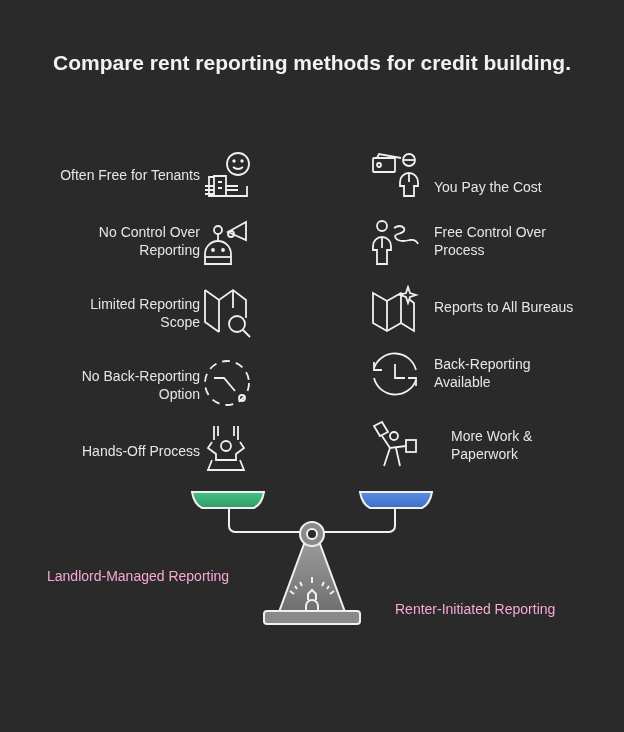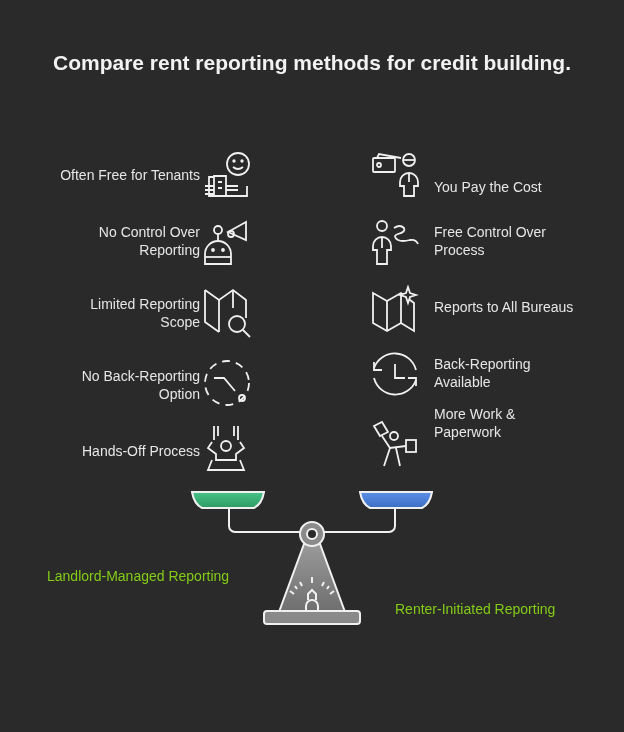--- a/index.html
+++ b/index.html
@@ -12,40 +12,40 @@
     font-size: 21px; font-weight: bold; line-height: 29px; color: #f2f2f2;
   }
   .lbl {
     position: absolute; font-size: 14px; line-height: 18px; color: #e6e6e6;
   }
   .left { right: 424px; text-align: right; }
   .right { left: 434px; text-align: left; }
   .icon { position: absolute; width: 50px; height: 50px; }
   .icon svg { width: 50px; height: 50px; }
   .side-label {
-    position: absolute; font-size: 14px; line-height: 18px; color: #84cc16;
+    position: absolute; font-size: 14px; line-height: 18px; color: #f9a8d4;
   }
   svg.scale { position: absolute; left: 0; top: 0; }
 </style>
 </head>
 <body>
 
 <div class="title">Compare rent reporting methods for credit building.</div>
 
 <div class="lbl left" style="top:166px;">Often Free for Tenants</div>
 <div class="lbl left" style="top:223px; width:140px;">No Control Over Reporting</div>
 <div class="lbl left" style="top:295px; width:140px;">Limited Reporting Scope</div>
 <div class="lbl left" style="top:367px; width:150px;">No Back-Reporting Option</div>
 <div class="lbl left" style="top:442px;">Hands-Off Process</div>
 
 <div class="lbl right" style="top:178px;">You Pay the Cost</div>
 <div class="lbl right" style="top:223px; width:130px;">Free Control Over Process</div>
 <div class="lbl right" style="top:298px;">Reports to All Bureaus</div>
 <div class="lbl right" style="top:355px; width:120px;">Back-Reporting Available</div>
-<div class="lbl right" style="top:405px; width:110px;">More Work &amp; Paperwork</div>
+<div class="lbl right" style="top:427px; width:110px;margin-left:17px;">More Work &amp; Paperwork</div>
 
 <div class="icon" style="left:202px; top:150px;">
   <svg viewBox="0 0 50 50" fill="none" stroke="#f0f0f0" stroke-width="1.8">
     <circle cx="36" cy="14" r="11"></circle>
     <circle cx="32" cy="11" r="0.8" fill="#f0f0f0"></circle>
       <circle cx="40" cy="11" r="0.8" fill="#f0f0f0"></circle>
     <path d="M31 17 q5 4 10 0"></path>
     <path d="M12 27 h-5 v19 h38 v-10"></path>
     <path d="M12 46 v-20 h12 v20"></path>
     <path d="M3 36 h9 M3 40 h9 M3 44 h9 M24 36 h12 M24 40 h12 M16 32 h4 M16 38 h4"></path>

